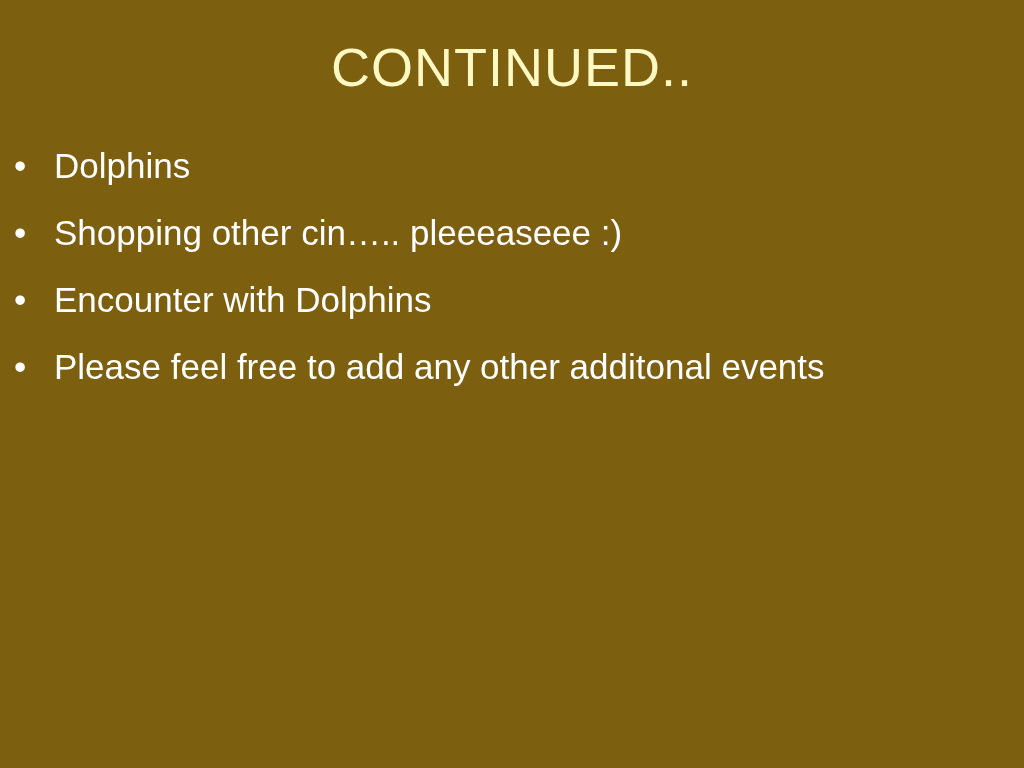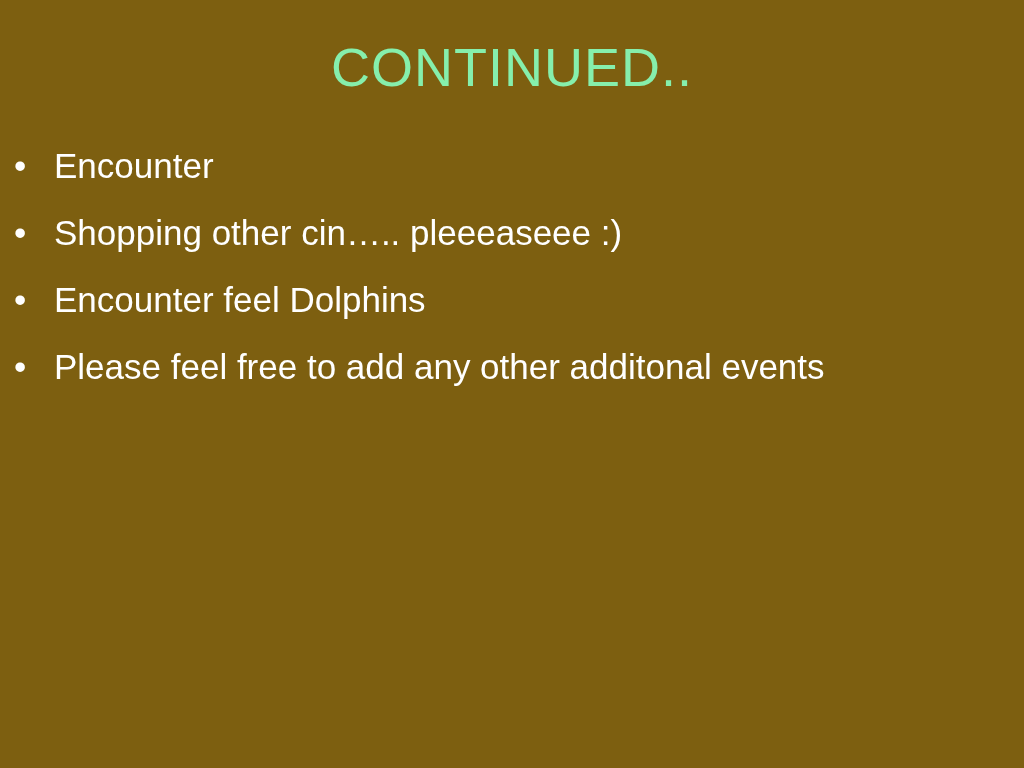--- a/index.html
+++ b/index.html
@@ -18,21 +18,21 @@
     height: 768px;
     background: #7d5f10;
     box-sizing: border-box;
   }
   .slide-title {
     position: absolute;
     top: 38px;
     left: 0;
     width: 100%;
     text-align: center;
-    color: #86efac;
+    color: #fef9c3;
     font-size: 54px;
     font-weight: 400;
     letter-spacing: 1px;
     line-height: 1.1;
     white-space: nowrap;
   }
   .bullet-list {
     position: absolute;
     top: 148px;
     left: 14px;
@@ -65,29 +65,29 @@
 </head>
 <body>
 
 <div class="slide">
 
   <div class="slide-title">CONTINUED..</div>
 
   <ul class="bullet-list">
     <li class="bullet-item">
       <span class="bullet-dot">•</span>
-      <span class="bullet-text">Encounter</span>
+      <span class="bullet-text">Dolphins</span>
     </li>
     <li class="bullet-item">
       <span class="bullet-dot">•</span>
       <span class="bullet-text">Shopping other cin….. pleeeaseee :)</span>
     </li>
     <li class="bullet-item">
       <span class="bullet-dot">•</span>
-      <span class="bullet-text">Encounter feel Dolphins</span>
+      <span class="bullet-text">Encounter with Dolphins</span>
     </li>
     <li class="bullet-item">
       <span class="bullet-dot">•</span>
       <span class="bullet-text">Please feel free to add any other additonal events</span>
     </li>
   </ul>
 
 </div>
 
 </body></html>

